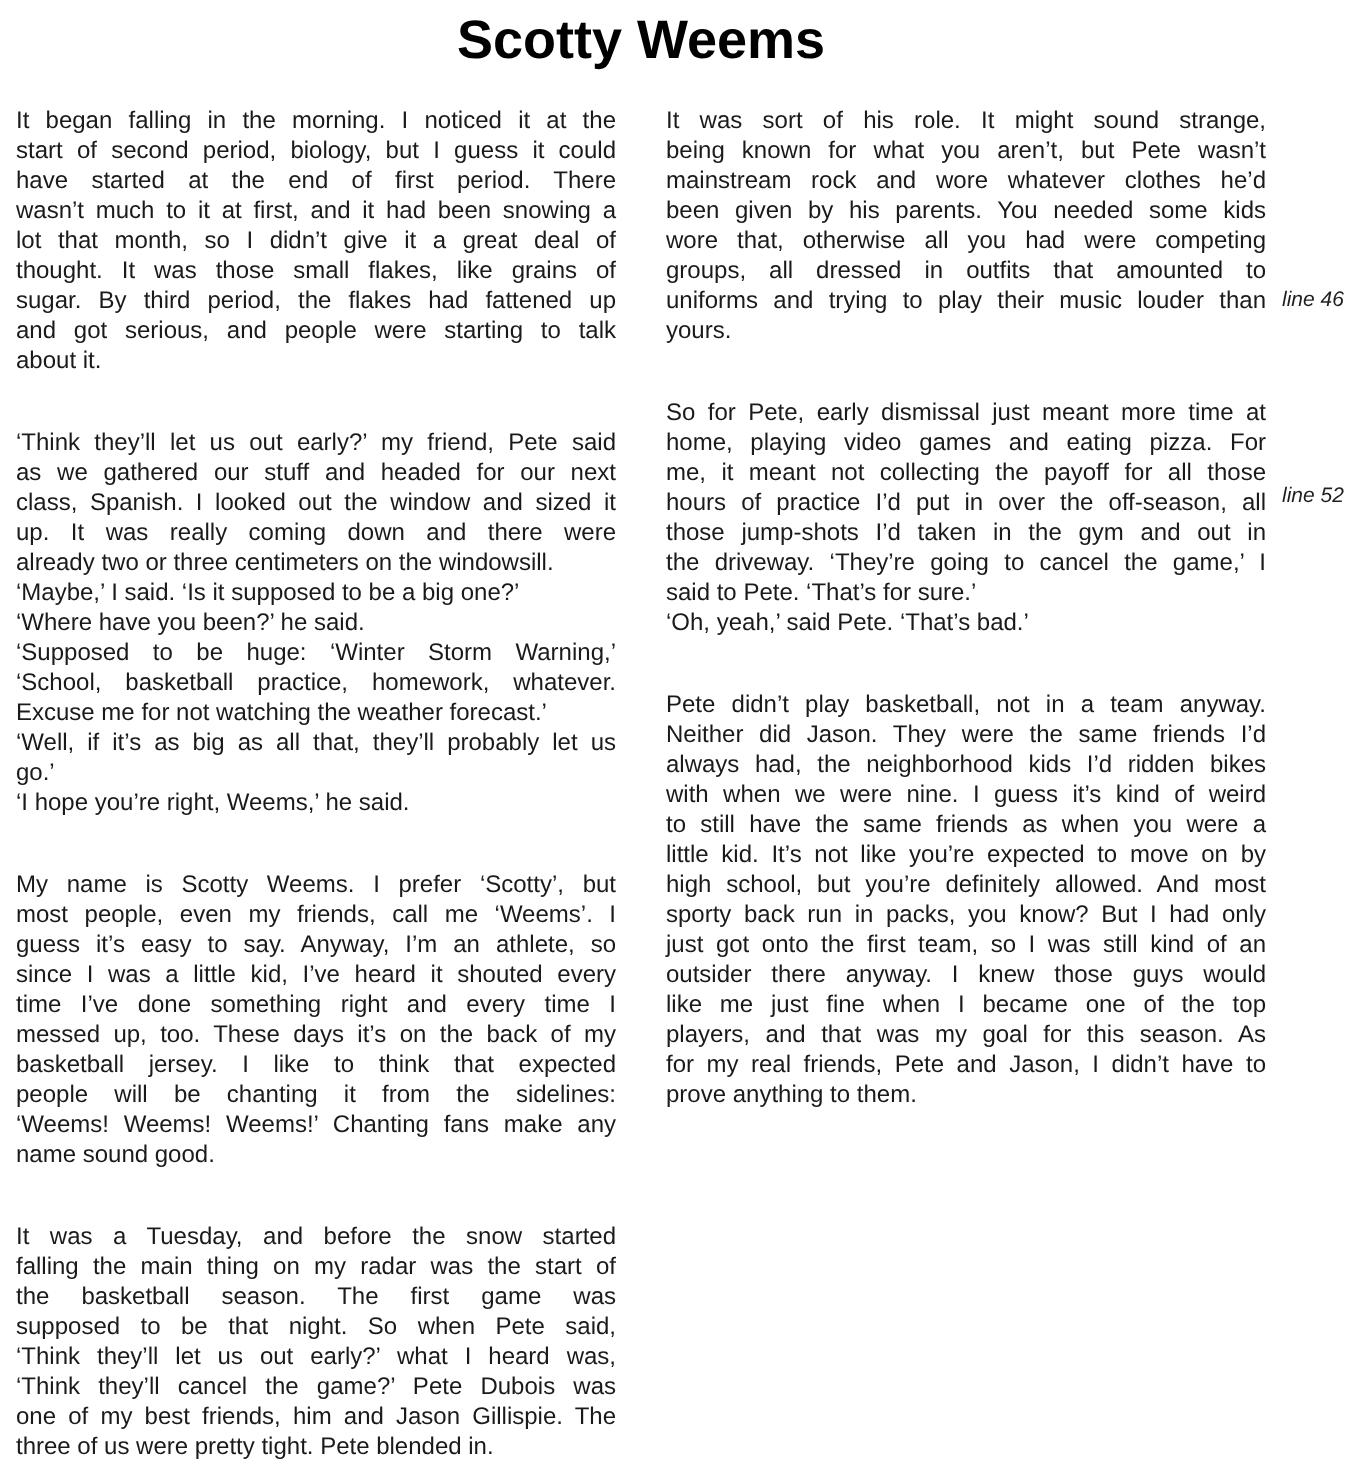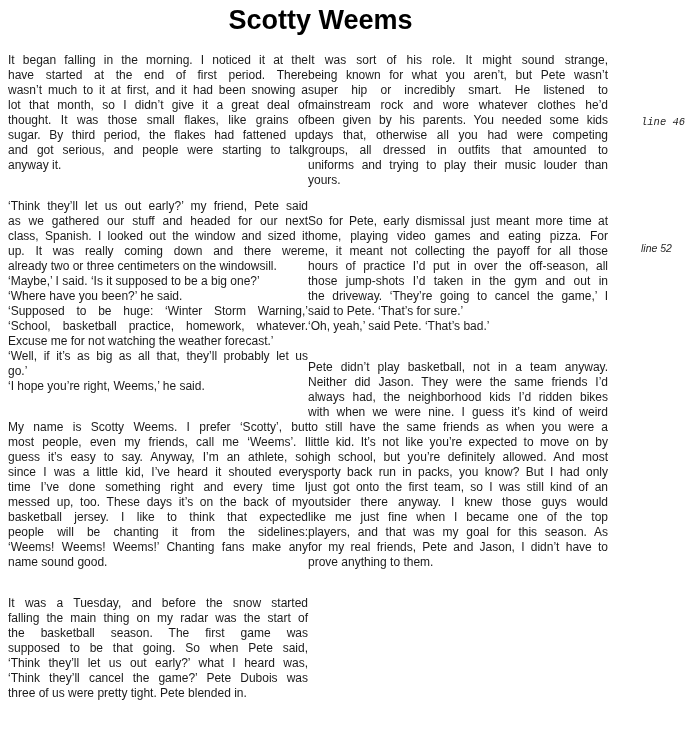--- a/index.html
+++ b/index.html
@@ -27,20 +27,21 @@
     line-height: 31px;
     font-weight: bold;
     color: #000000;
     letter-spacing: 0px;
   }
   .columns {
     position: absolute;
     top: 53px;
     left: 8px;
     display: flex;
+    gap: 25px;
   }
   .column {
     width: 300px;
     font-size: 12px;
     line-height: 15px;
   }
   .para {
     margin: 0 0 26px 0;
   }
   .para:last-child {
@@ -67,27 +68,28 @@
 </style>
 </head>
 <body>
 
 <div class="page">
   <h1 class="doc-title">Scotty Weems</h1>
   <div class="columns">
     <div class="column" id="col-left">
         <div class="para">
           <div class="line">It began falling in the morning.  I noticed it at the</div>
+          <div class="line">start of second period, biology, but I guess it could</div>
           <div class="line">have started at the end of first period.  There</div>
           <div class="line">wasn’t much to it at first, and it had been snowing a</div>
           <div class="line">lot that month, so I didn’t give it a great deal of</div>
           <div class="line">thought.  It was those small flakes, like grains of</div>
           <div class="line">sugar.  By third period, the flakes had fattened up</div>
           <div class="line">and got serious, and people were starting to talk</div>
-          <div class="line last">anyway it.</div>
+          <div class="line last">about it.</div>
         </div>
         <div class="para">
           <div class="line">‘Think they’ll let us out early?’ my friend, Pete said</div>
           <div class="line">as we gathered our stuff and headed for our next</div>
           <div class="line">class, Spanish.  I looked out the window and sized it</div>
           <div class="line">up. It was really coming down and there were</div>
           <div class="line last">already two or three centimeters on the windowsill.</div>
           <div class="line last">‘Maybe,’ I said.  ‘Is it supposed to be a big one?’</div>
           <div class="line last">‘Where have you been?’ he said.</div>
           <div class="line">‘Supposed to be huge: ‘Winter Storm Warning,’</div>
@@ -106,34 +108,34 @@
           <div class="line">messed up, too.  These days it’s on the back of my</div>
           <div class="line">basketball jersey. I like to think that expected</div>
           <div class="line">people will be chanting it from the sidelines:</div>
           <div class="line">‘Weems! Weems! Weems!’ Chanting fans make any</div>
           <div class="line last">name sound good.</div>
         </div>
         <div class="para">
           <div class="line">It was a Tuesday, and before the snow started</div>
           <div class="line">falling the main thing on my radar was the start of</div>
           <div class="line">the basketball season.  The first game was</div>
-          <div class="line">supposed to be that going.  So when Pete said,</div>
+          <div class="line">supposed to be that night.  So when Pete said,</div>
           <div class="line">‘Think they’ll let us out early?’ what I heard was,</div>
           <div class="line">‘Think they’ll cancel the game?’ Pete Dubois was</div>
+          <div class="line">one of my best friends, him and Jason Gillispie. The</div>
           <div class="line last">three of us were pretty tight.  Pete blended in.</div>
         </div>
       </div>
     <div class="column" id="col-right">
         <div class="para">
           <div class="line">It was sort of his role. It might sound strange,</div>
           <div class="line">being known for what you aren’t, but Pete wasn’t</div>
-          <div class="line">super hip or incredibly smart. He listened to</div>
           <div class="line">mainstream rock and wore whatever clothes he’d</div>
           <div class="line">been given by his parents. You needed some kids</div>
-          <div class="line">days that, otherwise all you had were competing</div>
+          <div class="line">wore that, otherwise all you had were competing</div>
           <div class="line">groups, all dressed in outfits that amounted to</div>
           <div class="line">uniforms and trying to play their music louder than</div>
           <div class="line last">yours.</div>
         </div>
         <div class="para">
           <div class="line">So for Pete, early dismissal just meant more time at</div>
           <div class="line">home, playing video games and eating pizza. For</div>
           <div class="line">me, it meant not collecting the payoff for all those</div>
           <div class="line">hours of practice I’d put in over the off-season, all</div>
           <div class="line">those jump-shots I’d taken in the gym and out in</div>
@@ -153,16 +155,16 @@
           <div class="line">just got onto the first team, so I was still kind of an</div>
           <div class="line">outsider there anyway. I knew those guys would</div>
           <div class="line">like me just fine when I became one of the top</div>
           <div class="line">players, and that was my goal for this season. As</div>
           <div class="line">for my real friends, Pete and Jason, I didn’t have to</div>
           <div class="line last">prove anything to them.</div>
         </div>
       </div>
   </div>
   <div id="notes">
-      <div class="margin-note" style="top: 117px; font-family: Liberation Mono, monospace;">line 46</div>
+      <div class="margin-note" style="top: 145px;">line 46</div>
       <div class="margin-note" style="top: 243px;">line 52</div>
     </div>
 </div>
 
 </body></html>

